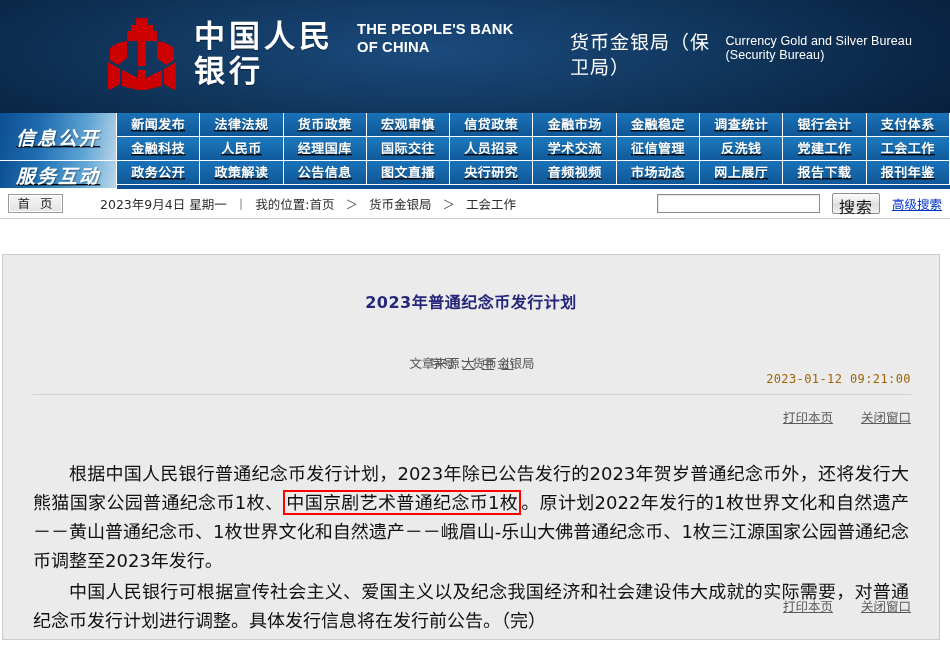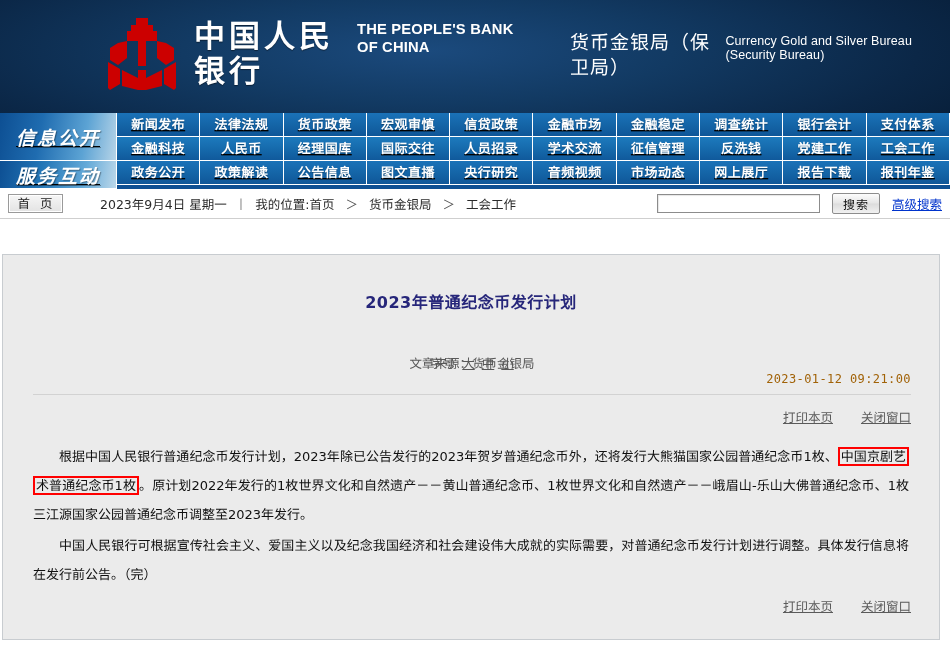--- a/index.html
+++ b/index.html
@@ -185,21 +185,21 @@
     box-sizing: border-box;
     font-size: 12px;
     padding: 0 3px;
     font-family: "DejaVu Sans", sans-serif;
     outline: none;
     box-shadow: inset 1px 1px 1px rgba(0,0,0,.10);
   }
   .search-btn {
     margin-left: 12px;
     width: 48px; height: 21px;
-    font-size: 12px;
+    font-size: 16px;
     color: #111;
     font-family: "DejaVu Sans", sans-serif;
     background: linear-gradient(180deg, #fdfdfd 0%, #e6e6e6 48%, #dcdcdc 52%, #f1f1f1 100%);
     border: 1px solid #8d8d8d;
     border-radius: 2px;
     cursor: pointer;
     padding: 0;
     letter-spacing: 1px;
   }
   .adv-link {
@@ -266,22 +266,22 @@
     gap: 28px;
     font-size: 12.5px;
     font-family: "DejaVu Sans", sans-serif;
   }
   .tool-link {
     color: #5a5a5a;
     text-decoration: underline;
     cursor: pointer;
   }
   .article-body {
-    margin: 16px 30px 0 30px;
-    font-size: 13px;
+    margin: 33px 30px 0 30px;
+    font-size: 18px;
     line-height: 29px;
     color: #101010;
     font-family: "DejaVu Sans", sans-serif;
     text-align: justify;
   }
   .article-body p { margin: 0 0 2px 0; text-indent: 2em; }
   .hl-box {
     border: 2px solid #ff0000;
     padding: 0 1px;
     display: inline;

